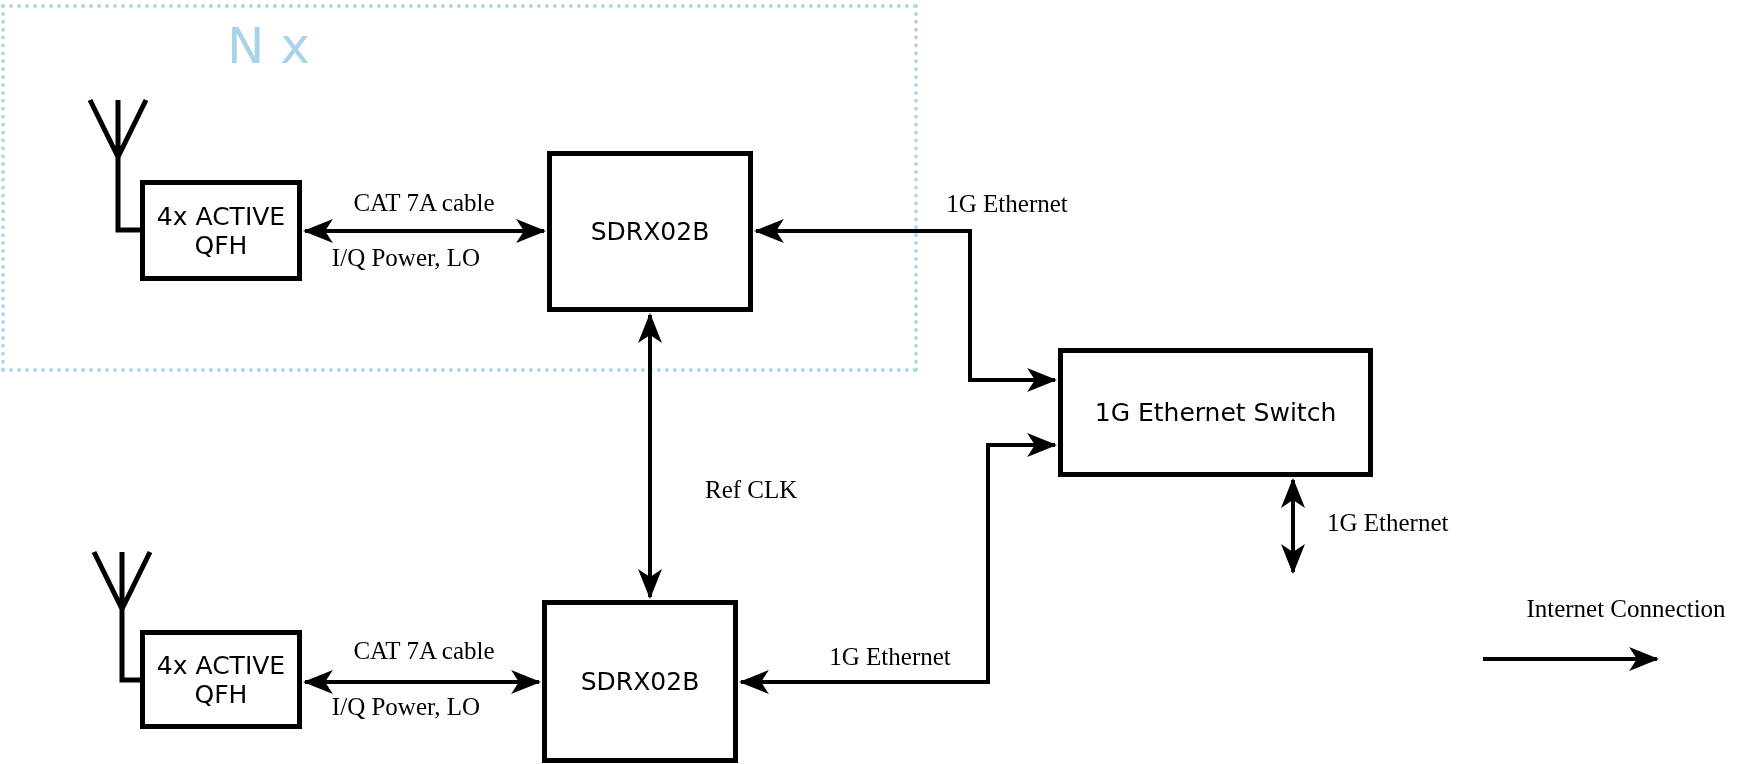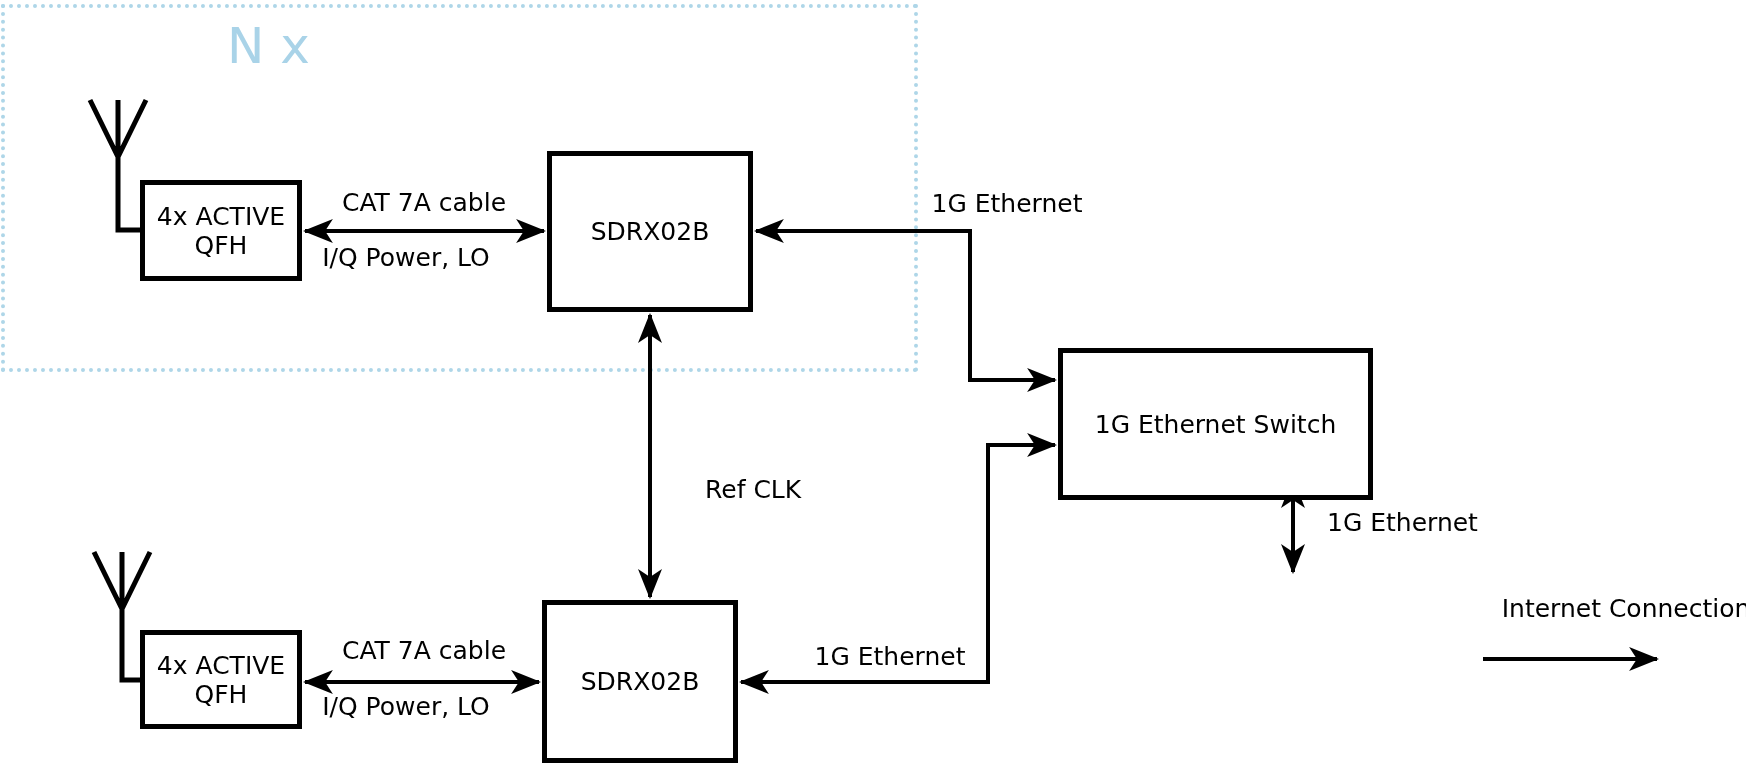--- a/index.html
+++ b/index.html
@@ -33,20 +33,21 @@
   .group-box{
     position:absolute;
     box-sizing:border-box;
     border:4px dotted var(--dash-blue);
     background:transparent;
   }
   .lbl{
     position:absolute;
     font-size:25px;line-height:28px;
     white-space:nowrap;
+    font-family:Liberation Serif, serif;
   }
   .lbl.centered{transform:translateX(-50%);}
   .multiplier{
     position:absolute;
     font-size:50px;line-height:52px;
     color:var(--accent-blue);
     white-space:nowrap;
   }
 </style>
 </head>
@@ -95,21 +96,21 @@
 
   <div class="node" style="left:140px;top:630px;width:162px;height:99px;">
     <span>4x ACTIVE</span>
     <span>QFH</span>
   </div>
 
   <div class="node" style="left:542px;top:600px;width:196px;height:163px;">
     <span>SDRX02B</span>
   </div>
 
-  <div class="node" style="left:1058px;top:348px;width:315px;height:152px;">
+  <div class="node" style="left:1058px;top:348px;width:315px;height:129px;">
     <span>1G Ethernet Switch</span>
   </div>
 
 
   <div class="lbl centered" style="left:424px;top:189px;">CAT 7A cable</div>
   <div class="lbl centered" style="left:406px;top:244px;">I/Q Power, LO</div>
 
   <div class="lbl centered" style="left:1007px;top:190px;">1G Ethernet</div>
 
   <div class="lbl" style="left:665px;top:476px;margin-left:40px;">Ref CLK</div>

